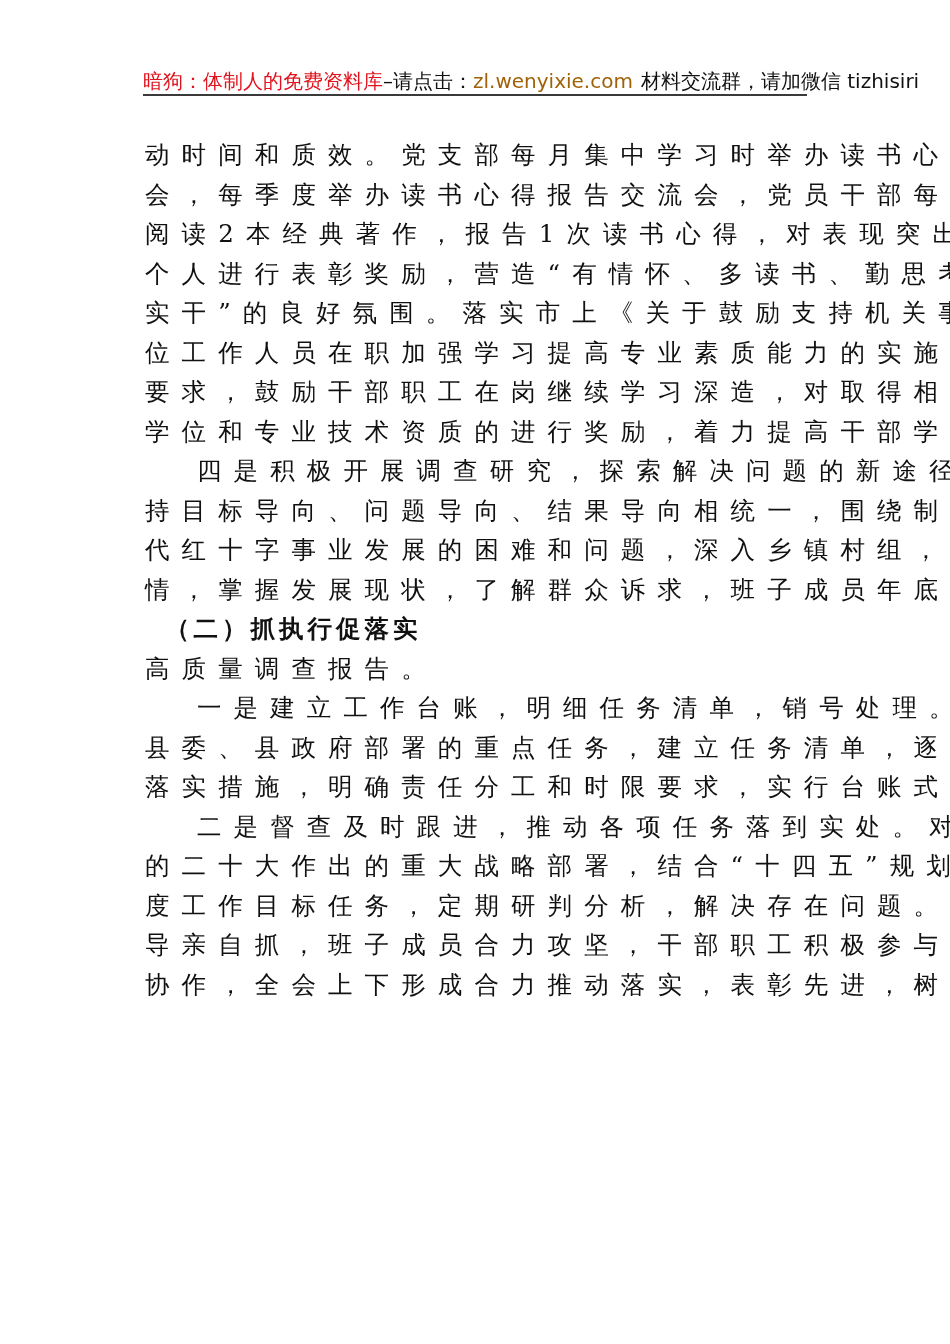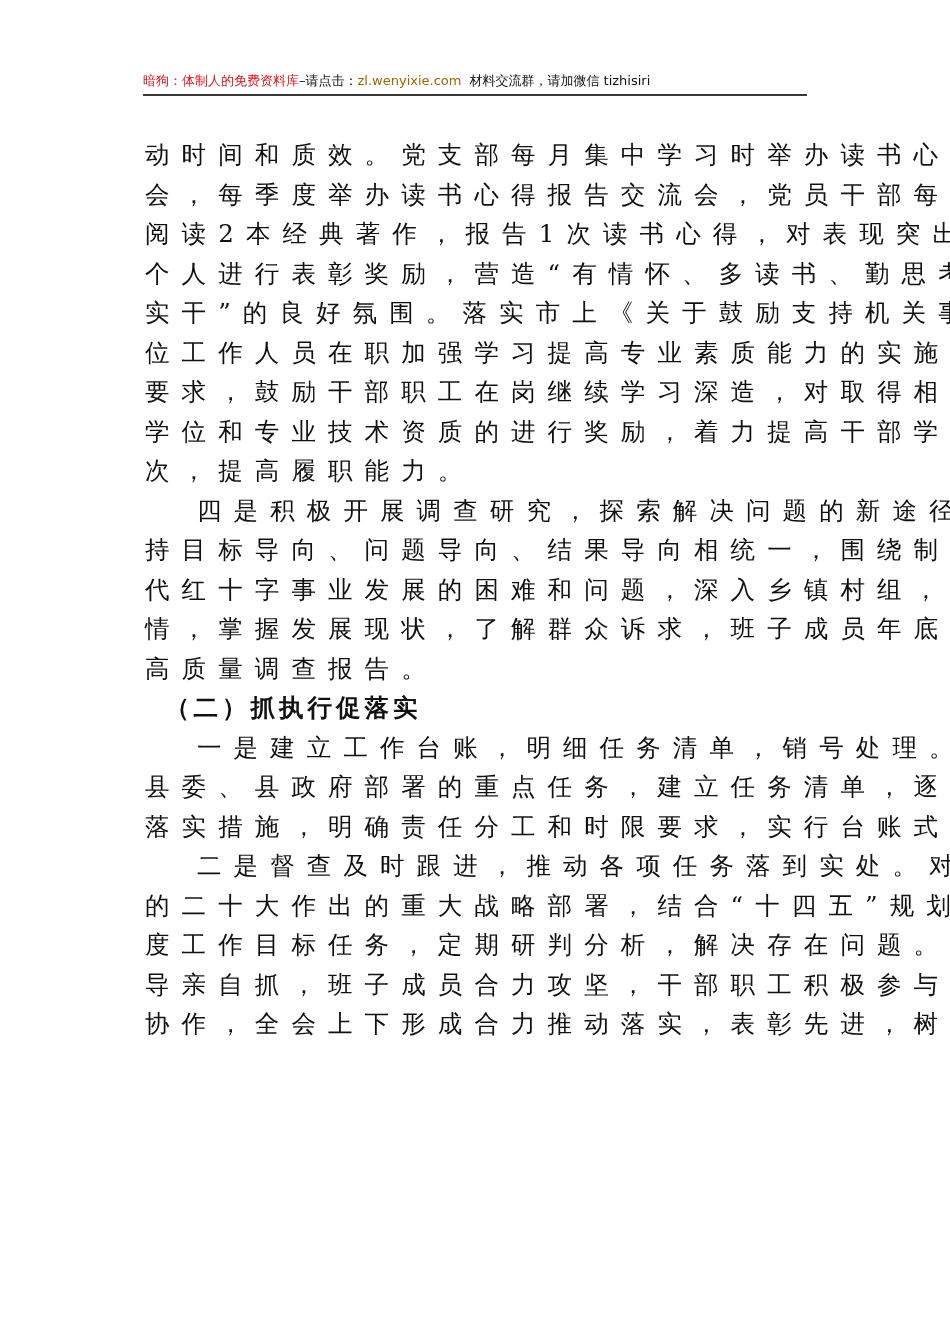--- a/index.html
+++ b/index.html
@@ -16,21 +16,21 @@
       color: #111111;
     }
     .header {
       position: absolute;
       left: 143px;
       top: 68px;
       width: 664px;
       height: 26px;
       border-bottom: 2px solid #3a3a3a;
       font-family: "DejaVu Sans", "Liberation Sans", sans-serif;
-      font-size: 13px;
+      font-size: 20px;
       line-height: 26px;
       white-space: nowrap;
       display: flex;
       align-items: center;
     }
     .header .brand { color: #e0141e; }
     .header .click { color: #111111; text-align: right; }
     .header .link { color: #a16207; text-decoration: none; }
     .header .group { color: #111111; margin-left: 8px; }
 
@@ -63,27 +63,26 @@
 
 <div class="content">
   <div class="line">动时间和质效。党支部每月集中学习时举办读书心得报告</div>
   <div class="line">会，每季度举办读书心得报告交流会，党员干部每年至少</div>
   <div class="line">阅读2本经典著作，报告1次读书心得，对表现突出的先进</div>
   <div class="line">个人进行表彰奖励，营造“有情怀、多读书、勤思考、能</div>
   <div class="line">实干”的良好氛围。落实市上《关于鼓励支持机关事业单</div>
   <div class="line">位工作人员在职加强学习提高专业素质能力的实施意见》</div>
   <div class="line">要求，鼓励干部职工在岗继续学习深造，对取得相应学历</div>
   <div class="line">学位和专业技术资质的进行奖励，着力提高干部学历层</div>
-  <div class="line">次，提高履职能力。</div>
   <div class="line indent">四是积极开展调查研究，探索解决问题的新途径。坚</div>
   <div class="line">持目标导向、问题导向、结果导向相统一，围绕制约新时</div>
   <div class="line">代红十字事业发展的困难和问题，深入乡镇村组，调查实</div>
   <div class="line">情，掌握发展现状，了解群众诉求，班子成员年底提供1篇</div>
+  <div class="line heading-line">（二）抓执行促落实</div>
   <div class="line">高质量调查报告。</div>
-  <div class="line heading-line">（二）抓执行促落实</div>
   <div class="line indent">一是建立工作台账，明细任务清单，销号处理。围绕</div>
   <div class="line">县委、县政府部署的重点任务，建立任务清单，逐项细化</div>
   <div class="line">落实措施，明确责任分工和时限要求，实行台账式管理、</div>
   <div class="line indent">二是督查及时跟进，推动各项任务落到实处。对标党</div>
   <div class="line">的二十大作出的重大战略部署，结合“十四五”规划和年</div>
   <div class="line">度工作目标任务，定期研判分析，解决存在问题。主要领</div>
   <div class="line">导亲自抓，班子成员合力攻坚，干部职工积极参与，紧密</div>
   <div class="line">协作，全会上下形成合力推动落实，表彰先进，树立榜</div>
 </div>
 

